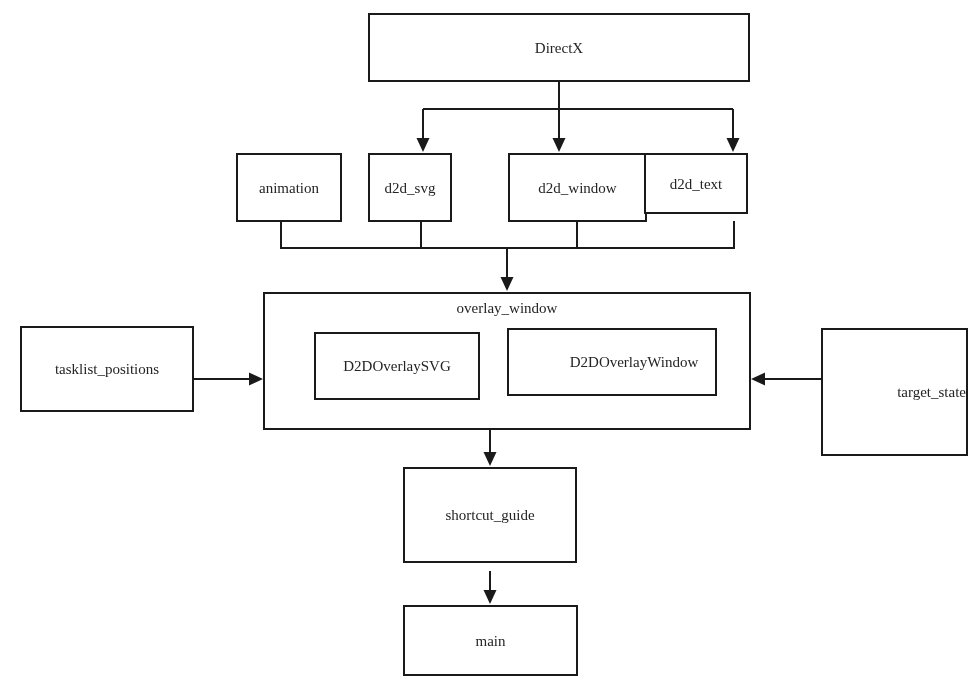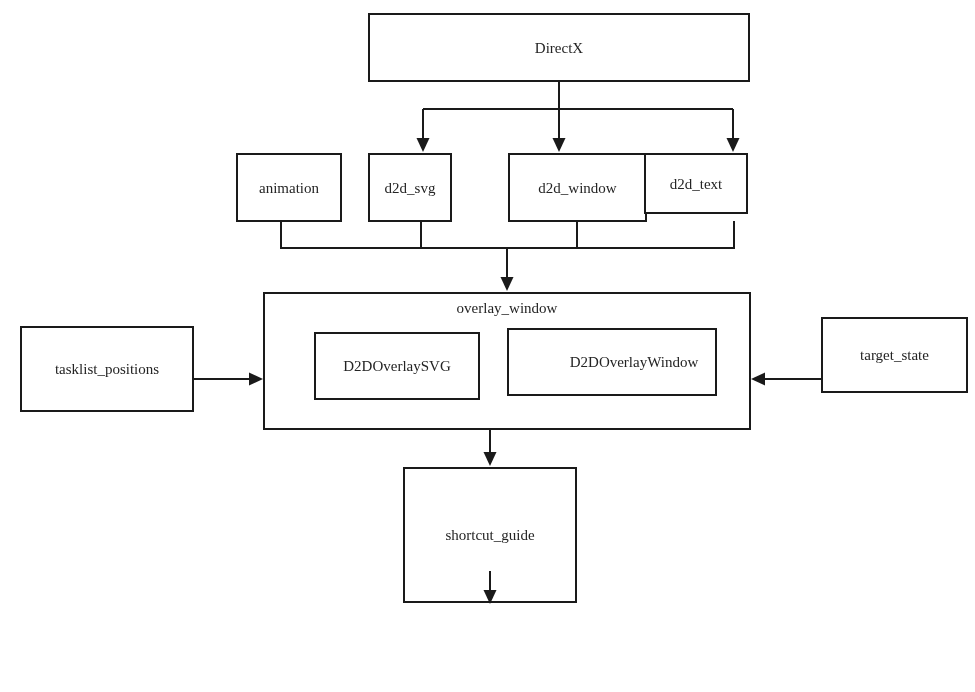--- a/index.html
+++ b/index.html
@@ -85,28 +85,31 @@
   </div>
 
   <div class="node" style="left:507px;top:328px;width:210px;height:68px;padding-left:44px;">
     <span>D2DOverlayWindow</span>
   </div>
 
   <div class="node" style="left:20px;top:326px;width:174px;height:86px;">
     <span>tasklist_positions</span>
   </div>
 
-  <div class="node" style="left:821px;top:317px;width:147px;height:76px;">
+  <div class="node" style="left:821px;top:328px;width:147px;height:128px;justify-content:flex-end;">
     <span>target_state</span>
   </div>
 
-  <div class="node" style="left:403px;top:467px;width:174px;height:136px;">
+  <div class="node" style="left:403px;top:467px;width:174px;height:96px;">
     <span>shortcut_guide</span>
   </div>
 
+  <div class="node" style="left:403px;top:605px;width:175px;height:71px;">
+    <span>main</span>
+  </div>
 
   <svg class="edges" viewBox="0 0 975 692">
 
     <path d="M559,82 V139"></path>
     <path d="M423,109 H733"></path>
     <path d="M423,109 V139"></path>
     <path d="M733,109 V139"></path>
     <polygon points="416.5,138 429.5,138 423,152"></polygon>
     <polygon points="552.5,138 565.5,138 559,152"></polygon>
     <polygon points="726.5,138 739.5,138 733,152"></polygon>

